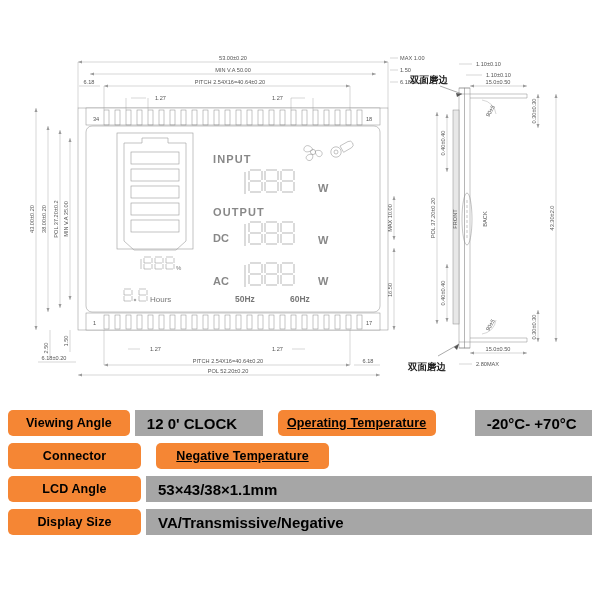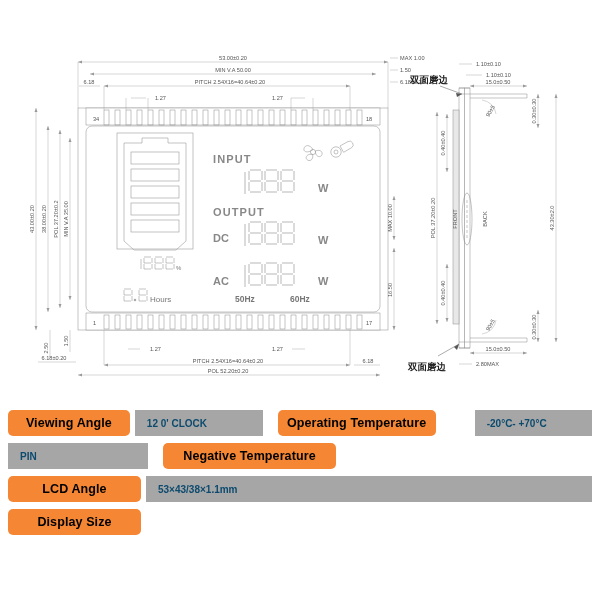--- a/index.html
+++ b/index.html
@@ -27,29 +27,29 @@
     color: #000000;
     border-radius: 5px;
     display: flex; align-items: center; justify-content: center;
     font-size: 12.5px; font-weight: bold;
     letter-spacing: .1px;
     white-space: nowrap;
     padding: 0 6px;
   }
   .val {
     background: #a6a6a6;
-    color: #0c4a6e;
+    color: #000000;
     display: flex; align-items: center;
-    font-size: 10px; font-weight: bold;
+    font-size: 15px; font-weight: bold;
     padding-left: 12px;
     white-space: nowrap;
   }
   .w-lbl-a { width: 133px; }
   .w-val-a { width: 140px; }
-  .w-lbl-b { width: 173px; }
+  .w-lbl-b { width: 173px; text-decoration: underline; }
   .w-val-b { width: 128px; margin-left: 34px; }
   .w-val-full { width: 446px; }
   .spacer-gap { width: 5px; }
 </style>
 </head>
 <body>
 
 <div id="root">
 
   <div class="drawing">
@@ -378,28 +378,29 @@
 
     <div class="spec-row">
       <div class="lbl w-lbl-a">Viewing Angle</div>
       <div class="val w-val-a">12 0' CLOCK</div>
       <div class="spacer-gap"></div>
       <div class="lbl w-lbl-b">Operating Temperature</div>
       <div class="val w-val-b">-20°C- +70°C</div>
     </div>
 
     <div class="spec-row">
-      <div class="val w-val-a">PIN</div>
+      <div class="lbl w-lbl-a">Connector</div>
       <div class="spacer-gap"></div>
       <div class="lbl w-lbl-b">Negative Temperature</div>
     </div>
 
     <div class="spec-row">
       <div class="lbl w-lbl-a">LCD Angle</div>
       <div class="val w-val-full">53×43/38×1.1mm</div>
     </div>
 
     <div class="spec-row">
       <div class="lbl w-lbl-a">Display Size</div>
+      <div class="val w-val-full">VA/Transmissive/Negative</div>
     </div>
 
   </div>
 </div>
 
 </body></html>

